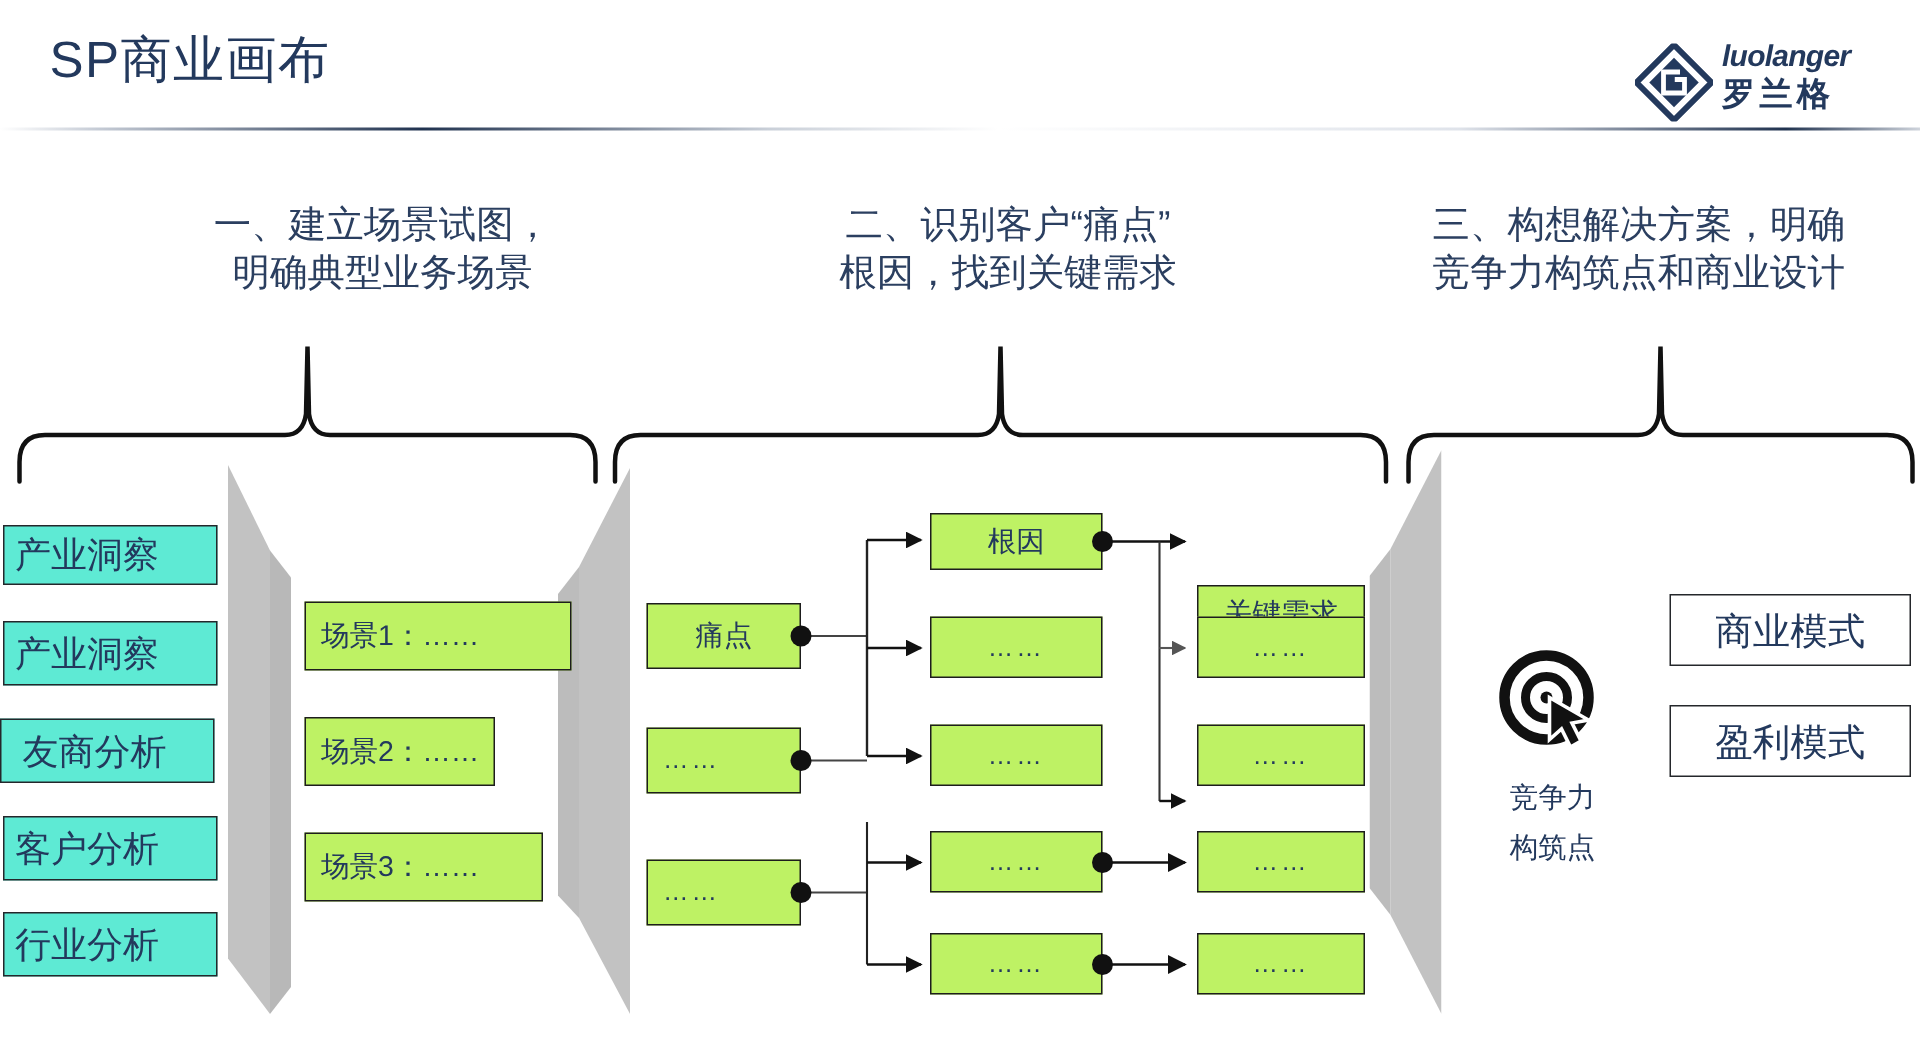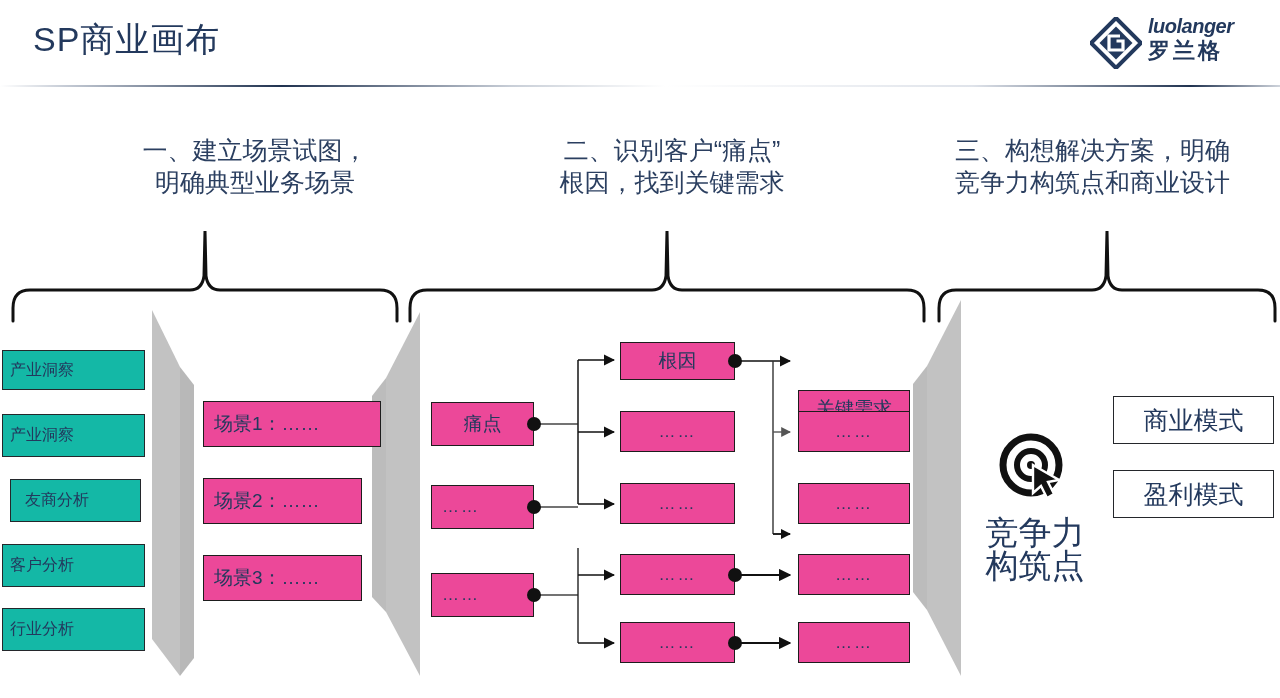--- a/index.html
+++ b/index.html
@@ -36,21 +36,21 @@
     left: 33px; top: 17px;
     font-size: 34px;
     letter-spacing: 1px;
     color: #23395d;
     white-space: nowrap;
   }
 
   
   .logo-wrap {
     position: absolute;
-    left: 1090px; top: 14px;
+    left: 1090px; top: 26px;
     width: 180px; height: 58px;
   }
   .logo-mark {
     position: absolute;
     left: 0; top: 3px;
     width: 52px; height: 52px;
   }
   .logo-text {
     position: absolute;
     left: 58px; top: 0px;
@@ -88,43 +88,43 @@
   .brace { position: absolute; }
 
   
   .chevron { position: absolute; }
 
   
   .nbox {
     position: absolute;
     box-sizing: border-box;
     border: 1.5px solid #1d1d1d;
-    background: #ec4899;
+    background: #bef264;
     color: #23395d;
     display: flex;
     align-items: center;
     font-size: 19px;
     white-space: nowrap;
   }
   .nbox.pad { padding-left: 10px; }
   .nbox.center { justify-content: center; }
   .dots {
     color: #23395d;
     letter-spacing: 2px;
     font-size: 17px;
   }
 
   
   .lbox {
     position: absolute;
     box-sizing: border-box;
     border: 1.5px solid #24272b;
-    background: #14b8a6;
-    color: #23395d;
-    font-size: 16px;
+    background: #5eead4;
+    color: #23395d;
+    font-size: 24px;
     display: flex;
     align-items: center;
     padding-left: 7px;
     white-space: nowrap;
   }
 
   
   .rbox {
     position: absolute;
     box-sizing: border-box;
@@ -151,21 +151,21 @@
     position: absolute;
     left: 995px; top: 432px;
     width: 78px; height: 72px;
   }
   #comp-label {
     position: absolute;
     left: 965px; top: 516px;
     width: 140px;
     text-align: center;
     color: #23395d;
-    font-size: 33px;
+    font-size: 19px;
     line-height: 33px;
     white-space: nowrap;
   }
 </style>
 </head>
 <body>
 
 <div id="canvas">
 
   <div class="header-band"></div>
@@ -224,34 +224,34 @@
     <polygon points="48,0 14,66 14,310 48,376" fill="#c2c2c2"></polygon>
     <polygon points="14,66 0,84 0,292 14,310" fill="#bcbcbc"></polygon>
   </svg>
 
   <div class="lbox" style="left:2px; top:350px; width:143px; height:40px;">
     <span>产业洞察</span>
   </div>
   <div class="lbox" style="left:2px; top:414px; width:143px; height:43px;">
     <span>产业洞察</span>
   </div>
-  <div class="lbox" style="left:10px; top:479px; width:131px; height:43px;padding-left:14px;">
+  <div class="lbox" style="left:0; top:479px; width:143px; height:43px;padding-left:14px;">
     <span>友商分析</span>
   </div>
   <div class="lbox" style="left:2px; top:544px; width:143px; height:43px;">
     <span>客户分析</span>
   </div>
   <div class="lbox" style="left:2px; top:608px; width:143px; height:43px;">
     <span>行业分析</span>
   </div>
 
   <div class="nbox pad" style="left:203px; top:401px; width:178px; height:46px;">
     <span>场景1：……</span>
   </div>
-  <div class="nbox pad" style="left:203px; top:478px; width:159px; height:46px;">
+  <div class="nbox pad" style="left:203px; top:478px; width:127px; height:46px;">
     <span>场景2：……</span>
   </div>
   <div class="nbox pad" style="left:203px; top:555px; width:159px; height:46px;">
     <span>场景3：……</span>
   </div>
 
   <div class="nbox center" style="left:431px; top:402px; width:103px; height:44px;">
     <span>痛点</span>
   </div>
   <div class="nbox pad" style="left:431px; top:485px; width:103px; height:44px;">

